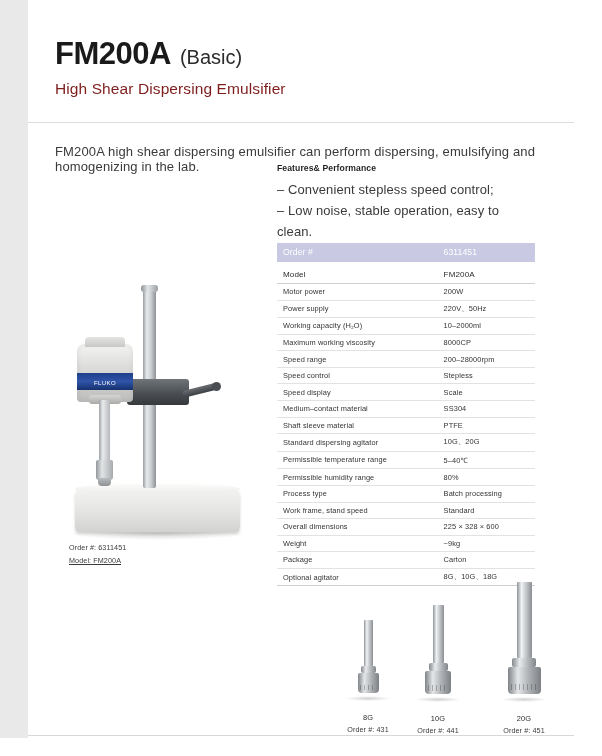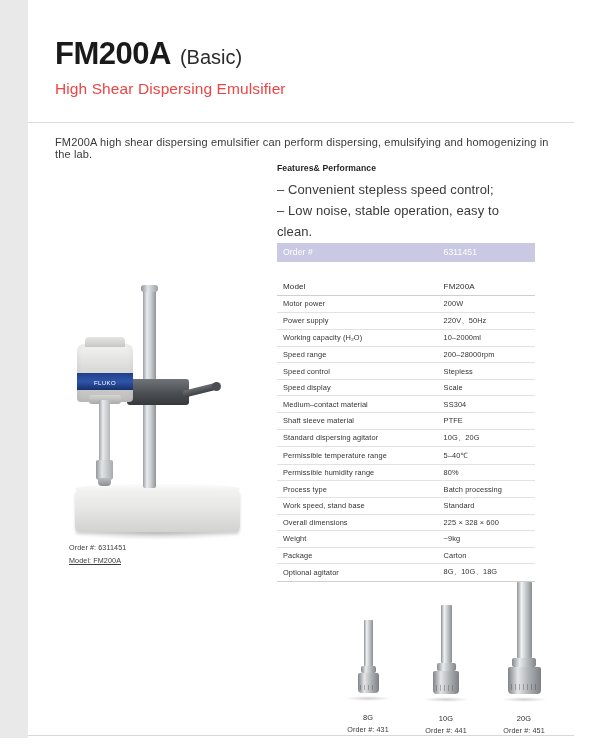--- a/index.html
+++ b/index.html
@@ -62,39 +62,39 @@
   }
   .title-sub {
     font-size: 20px;
     font-weight: normal;
     color: #2b2b2b;
   }
   .subtitle {
     margin-top: 9px;
     font-size: 15.5px;
     font-weight: normal;
-    color: #ef4444;
+    color: #7f1d1d;
     letter-spacing: 0.1px;
   }
   .header-rule {
     position: absolute;
     left: 28px;
     top: 122px;
     width: 546px;
     height: 1px;
     background: #dcdcdc;
   }
 
   
   .intro {
     position: absolute;
     left: 55px;
-    top: 136px;
+    top: 144px;
     width: 500px;
-    font-size: 11px;
+    font-size: 13px;
     color: #3a3a3a;
     letter-spacing: 0.15px;
   }
 
   
   .features {
     position: absolute;
     left: 277px;
     top: 163px;
     width: 258px;
@@ -135,21 +135,21 @@
     background: #c9c9e3;
     color: #ffffff;
     font-size: 8.6px;
     padding: 4px 6px 4.5px 6px;
     border-bottom: none;
   }
   .spec-table tr.head td.v { font-weight: normal; }
   .spec-table tr.model td {
     font-size: 8.1px;
     color: #2b2b2b;
-    padding-top: 20px;
+    padding-top: 8px;
     padding-bottom: 4.5px;
     border-bottom: 1px solid #cfcfcf;
   }
   .spec-table tr:last-child td { border-bottom: 1px solid #cfcfcf; }
 
   
   .product-area {
     position: absolute;
     left: 55px;
     top: 250px;
@@ -422,20 +422,24 @@
       </tr>
       <tr>
         <td class="k">Power supply</td>
         <td class="v">220V、50Hz</td>
       </tr>
       <tr>
         <td class="k">Working capacity (H₂O)</td>
         <td class="v">10–2000ml</td>
       </tr>
       <tr>
+        <td class="k">Maximum working viscosity</td>
+        <td class="v">8000CP</td>
+      </tr>
+      <tr>
         <td class="k">Speed range</td>
         <td class="v">200–28000rpm</td>
       </tr>
       <tr>
         <td class="k">Speed control</td>
         <td class="v">Stepless</td>
       </tr>
       <tr>
         <td class="k">Speed display</td>
         <td class="v">Scale</td>
@@ -458,21 +462,21 @@
       </tr>
       <tr>
         <td class="k">Permissible humidity range</td>
         <td class="v">80%</td>
       </tr>
       <tr>
         <td class="k">Process type</td>
         <td class="v">Batch processing</td>
       </tr>
       <tr>
-        <td class="k">Work speed, stand base</td>
+        <td class="k">Work frame, stand speed</td>
         <td class="v">Standard</td>
       </tr>
       <tr>
         <td class="k">Overall dimensions</td>
         <td class="v">225 × 328 × 600</td>
       </tr>
       <tr>
         <td class="k">Weight</td>
         <td class="v">~9kg</td>
       </tr>
@@ -514,21 +518,21 @@
       <div class="tool">
         <div class="rod" style="width:9px;height:46px;"></div>
         <div class="collar" style="width:15px;height:7px;"></div>
         <div class="headpc" style="width:21px;height:20px;"></div>
       </div>
       <div class="acc-shadow"></div>
       <div class="label">8G</div>
       <div class="order">Order #: 431</div>
     </div>
 
-    <div class="acc" style="left:108px; top:35px;text-align:center;">
+    <div class="acc" style="left:100px; top:35px;text-align:center;">
       <div class="tool">
         <div class="rod" style="width:11px;height:58px;"></div>
         <div class="collar" style="width:19px;height:8px;"></div>
         <div class="headpc" style="width:26px;height:23px;"></div>
       </div>
       <div class="acc-shadow"></div>
       <div class="label">10G</div>
       <div class="order">Order #: 441</div>
     </div>
 

